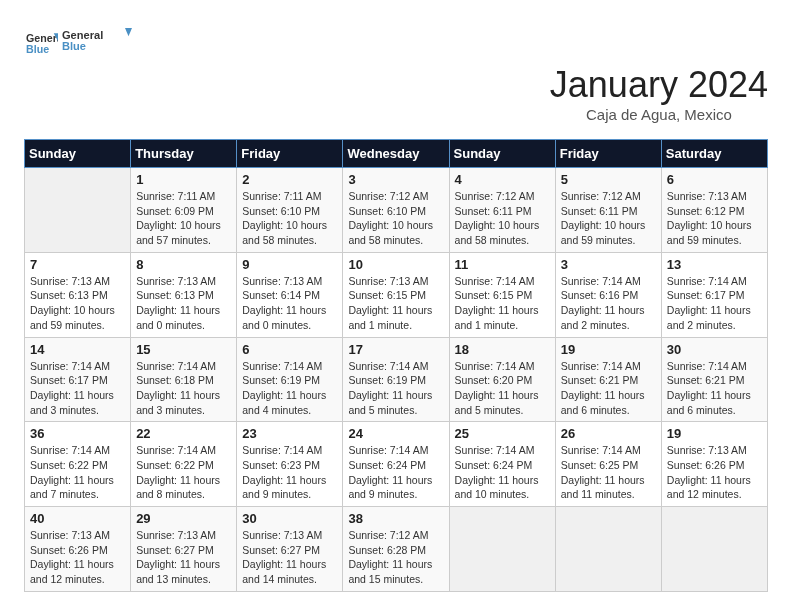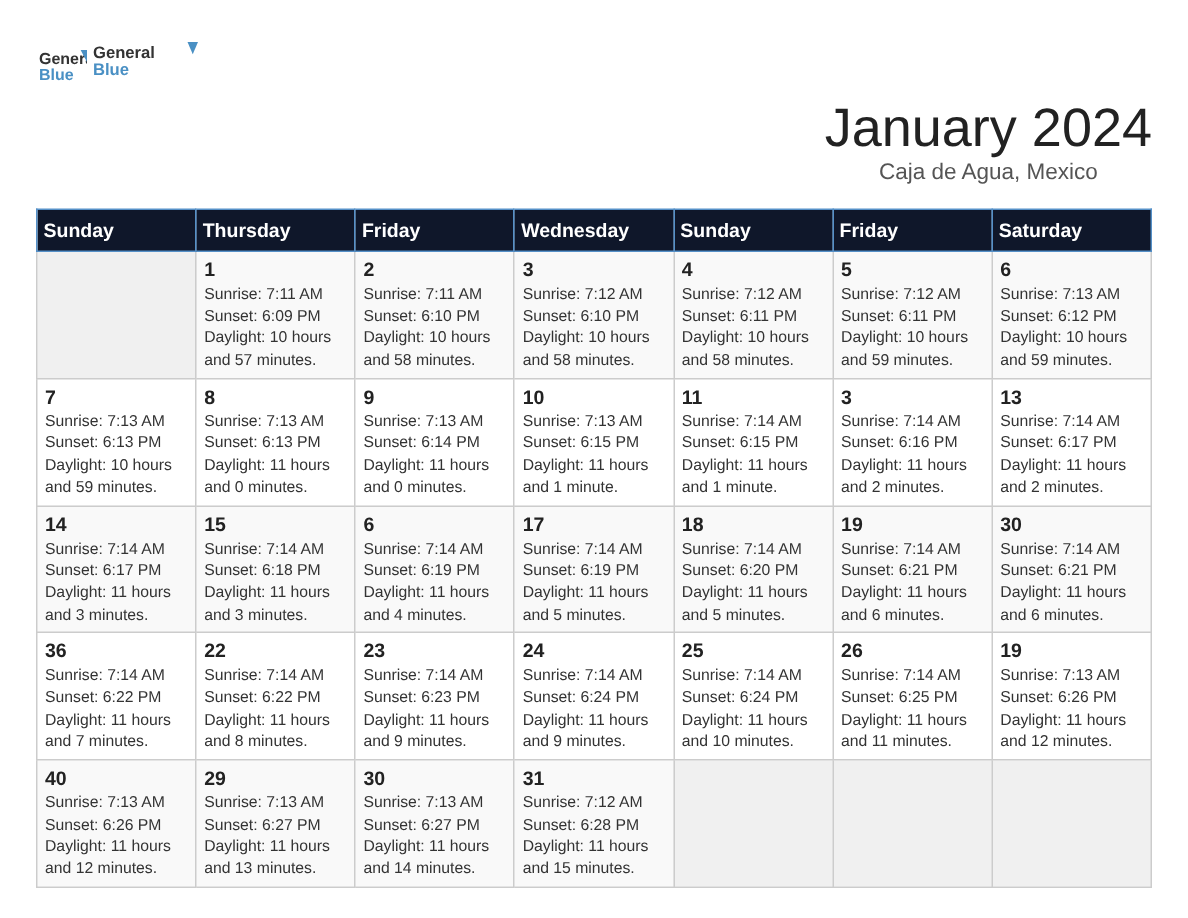--- a/index.html
+++ b/index.html
@@ -307,21 +307,21 @@
 Sunset: 6:27 PM
 Daylight: 11 hours and 13 minutes.</div>
         </td>
         <td>
           <span class="day-number">30</span>
           <div class="day-info" style="white-space: pre-line;">Sunrise: 7:13 AM
 Sunset: 6:27 PM
 Daylight: 11 hours and 14 minutes.</div>
         </td>
         <td>
-          <span class="day-number">31</span>
+          <span class="day-number">38</span>
           <div class="day-info" style="white-space: pre-line;">Sunrise: 7:12 AM
 Sunset: 6:28 PM
 Daylight: 11 hours and 15 minutes.</div>
         </td>
         <td class="empty-cell"></td>
         <td class="empty-cell"></td>
         <td class="empty-cell"></td>
       </tr>
     </tbody>
 </table>

